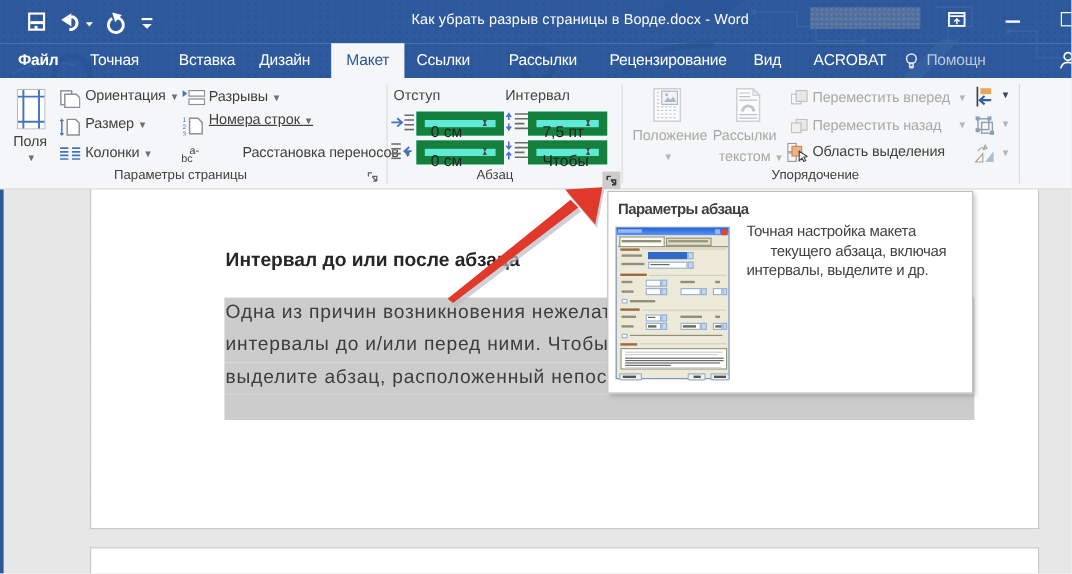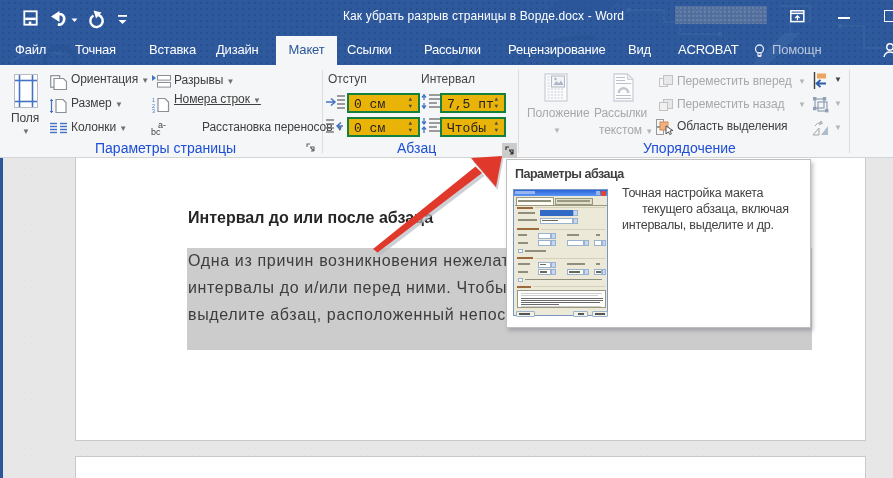--- a/index.html
+++ b/index.html
@@ -15,25 +15,25 @@
   background-image: radial-gradient(#27508f 0.7px, transparent 0.9px);
   background-size:6px 6px; }
 .ttxt { color:#ffffff; font-size:12px; letter-spacing:0.1px; white-space:nowrap; }
 .tab { color:#ffffff; font-size:13px; letter-spacing:-0.2px; white-space:nowrap; top:42px; }
 #activetab { left:276px; top:36px; width:61px; height:29px; background:#f5f6f7; }
 #activetab span { color:#2b579a; font-size:13px; letter-spacing:-0.2px; display:block; text-align:center; margin-top:6px; }
 
 
 #ribbon { left:0; top:65px; width:893px; height:93px; background:#f5f6f7; border-bottom:1px solid #d4d4d4; }
 .gsep { width:1px; background:#dcdcdc; }
-.glabel { font-size:14px; color:#1d4ed8; white-space:nowrap; }
+.glabel { font-size:11px; color:#404040; white-space:nowrap; }
 .btxt { font-size:12px; letter-spacing:-0.1px; color:#404040; white-space:nowrap; }
 .gtxt { font-size:12px; letter-spacing:-0.1px; color:#a8a8a8; white-space:nowrap; }
 .dar { color:#707070; font-size:8px; }
-.spin { background:#eab308; border:2px solid #15803d; height:20px; font-size:13px; color:#222;font-family:Liberation Mono, monospace; }
+.spin { background:#5eead4; border:7px solid #15803d; height:20px; font-size:13px; color:#222; }
 .spin .v { position:absolute; left:5px; top:2px; }
 .lbl2 { font-size:12px; color:#444; }
 
 
 #docarea { left:0; top:158px; width:893px; height:320px; background:#e7e7e7;
   background-image: radial-gradient(#e2e2e2 0.7px, transparent 0.8px); background-size:7px 7px; }
 #blueline { left:0; top:158px; width:3px; height:320px; background:#2b579a; }
 #page1 { left:75px; top:158px; width:791px; height:283px; background:#fff; border-left:1px solid #c9c9c9; border-right:1px solid #c9c9c9; border-bottom:1px solid #c9c9c9;}
 #page2 { left:75px; top:456px; width:791px; height:22px; background:#fff; border:1px solid #c9c9c9; border-bottom:none; }
 .doctext { font-size:16px; letter-spacing:0.65px; color:#3d3d3d; white-space:nowrap; }
@@ -97,21 +97,21 @@
 <svg class="a" style="left:790px; top:10px;" width="15" height="13" viewBox="0 0 15 13">
   <rect x="0.8" y="0.8" width="13" height="10.8" fill="none" stroke="#fff" stroke-width="1.5"></rect>
   <line x1="1" y1="3.4" x2="14" y2="3.4" stroke="#fff" stroke-width="1.5"></line>
   <path d="M7.4 10.2 v-3.4 M5.2 8 l2.2 -2.2 l2.2 2.2" fill="none" stroke="#fff" stroke-width="1.2"></path>
 </svg>
 
 <div class="a" style="left:838px; top:17px; width:12px; height:1.6px; background:#fff;"></div>
 
 <div class="a" style="left:884px; top:10px; width:12px; height:12px; border:1.5px solid #fff;"></div>
 
-<div class="a tab" style="left:15px;">Файл</div>
+<div class="a tab" style="left:15px;font-weight:bold;">Файл</div>
 <div class="a tab" style="left:75px;">Точная</div>
 <div class="a tab" style="left:149px;">Вставка</div>
 <div class="a tab" style="left:216px;">Дизайн</div>
 <div class="a tab" style="left:347px;">Ссылки</div>
 <div class="a tab" style="left:424px;">Рассылки</div>
 <div class="a tab" style="left:508px;">Рецензирование</div>
 <div class="a tab" style="left:628px;">Вид</div>
 <div class="a tab" style="left:678px;">ACROBAT</div>
 <svg class="a" style="left:753px; top:43px;" width="13" height="16" viewBox="0 0 13 16">
   <circle cx="6.5" cy="6" r="4" fill="none" stroke="#dfe7f2" stroke-width="1.3"></circle>

